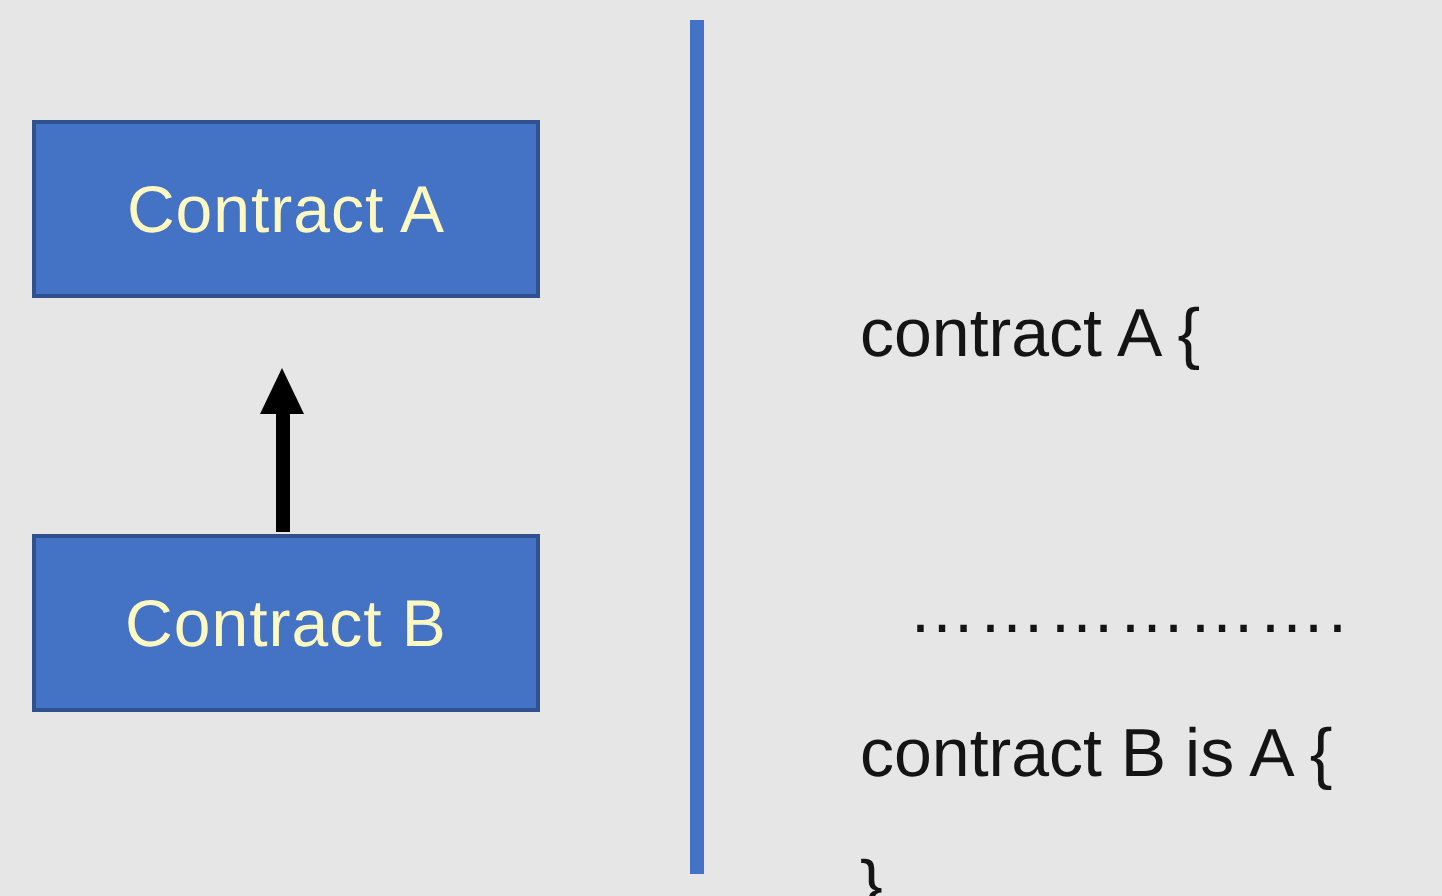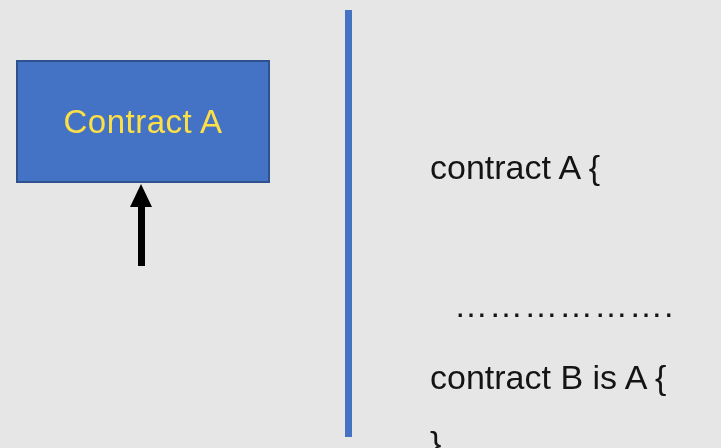--- a/index.html
+++ b/index.html
@@ -14,28 +14,28 @@
     background: #e7e6e6;
     overflow: hidden;
     font-family: "Liberation Sans", sans-serif;
   }
 
   
   .box {
     position: absolute;
     left: 16px;
     width: 254px;
-    height: 123px;
+    height: 89px;
     background: #4472c4;
     border: 2.5px solid #2f528f;
     box-sizing: border-box;
     display: flex;
     align-items: center;
     justify-content: center;
-    color: #fde047;
+    color: #fef9c3;
     font-size: 33px;
     letter-spacing: 0.5px;
   }
   .box-a { top: 60px; }
   .box-b { top: 267px; }
 
   .arrow {
     position: absolute;
     left: 128px;
     top: 184px;
@@ -92,20 +92,23 @@
 
   <div class="box box-a">
     <span>Contract A</span>
   </div>
 
   <div class="arrow">
     <div class="arrow-head"></div>
     <div class="arrow-shaft"></div>
   </div>
 
+  <div class="box box-b">
+    <span>Contract B</span>
+  </div>
 
   <div class="divider"></div>
 
   <div class="code-block code-block-a">
     <div class="code-line">contract A {</div>
     <div class="code-line indent">……………….</div>
     <div class="code-line">}</div>
   </div>
 
   <div class="code-block code-block-b">

